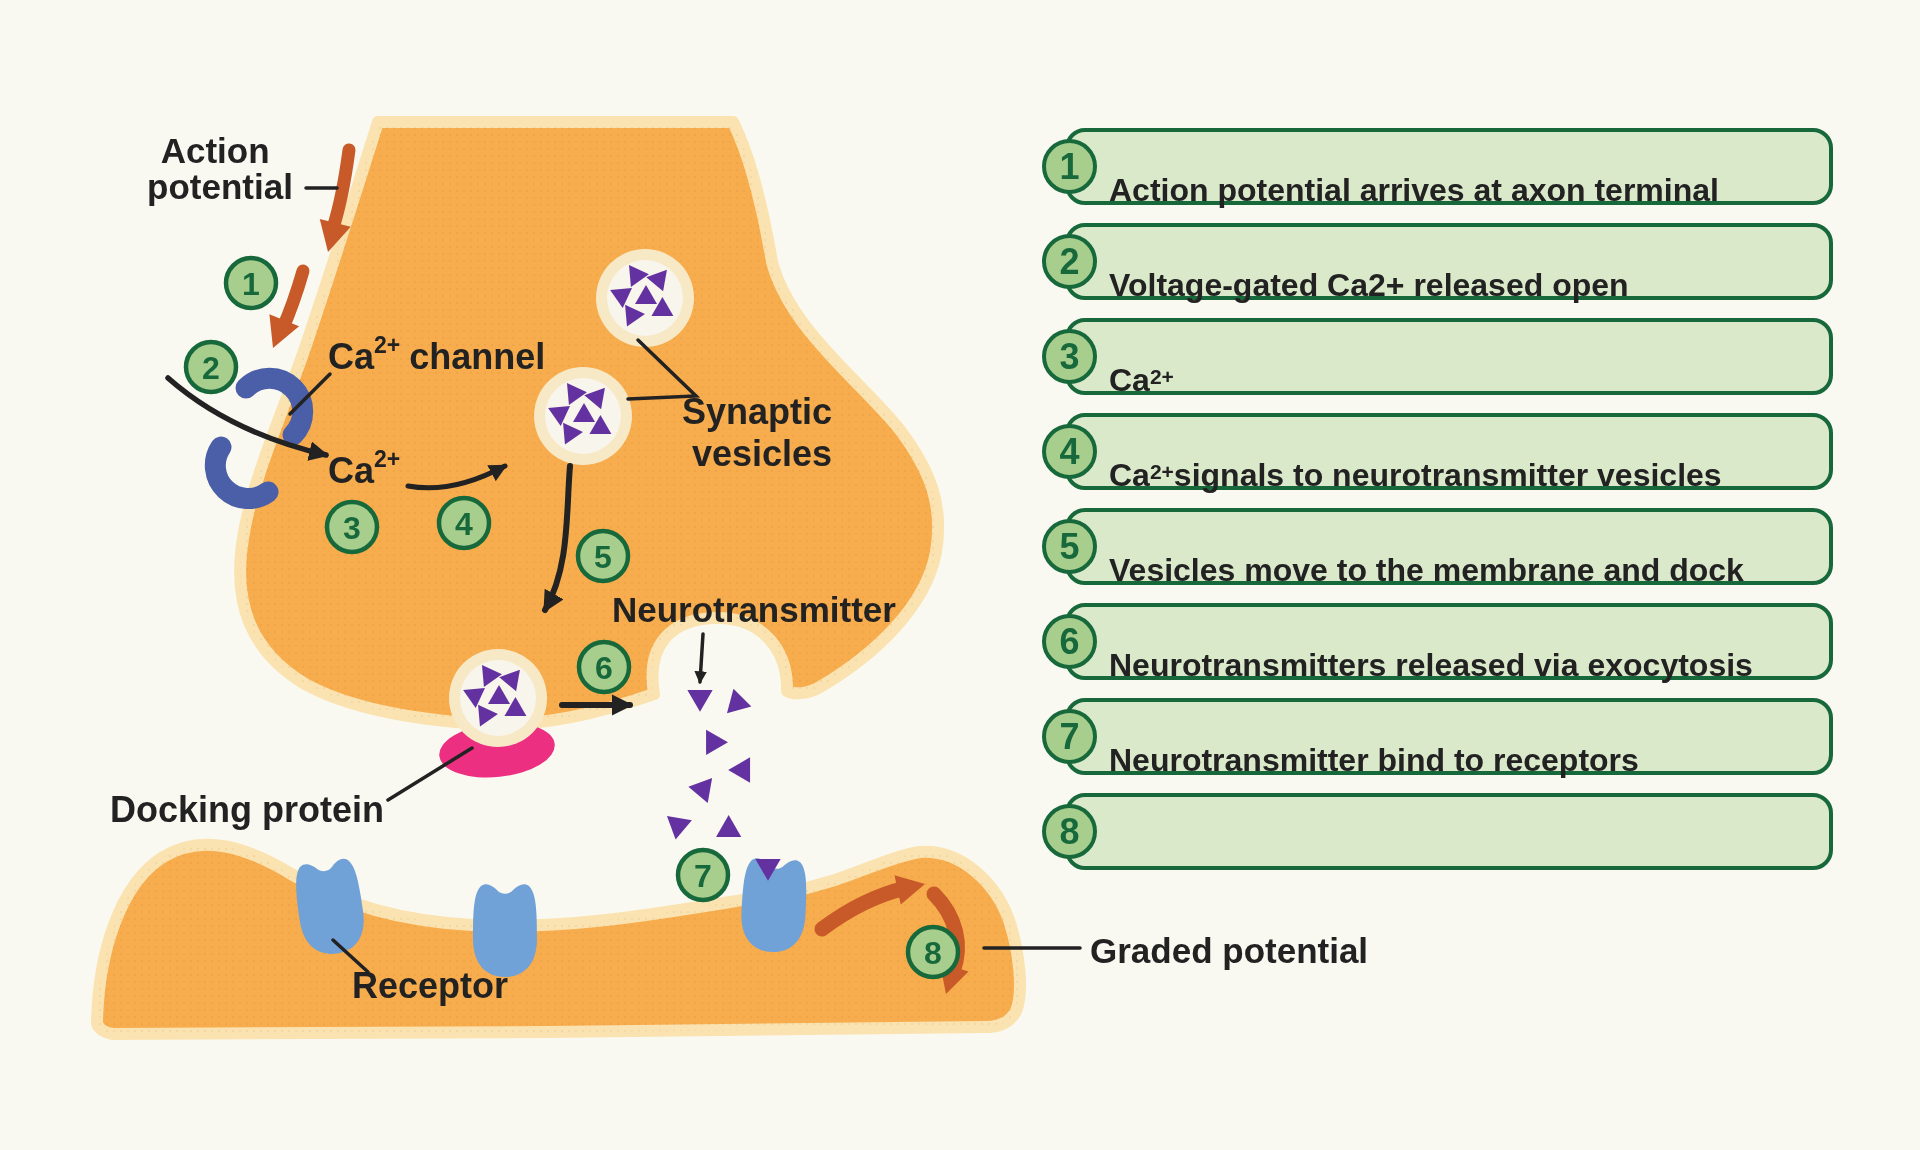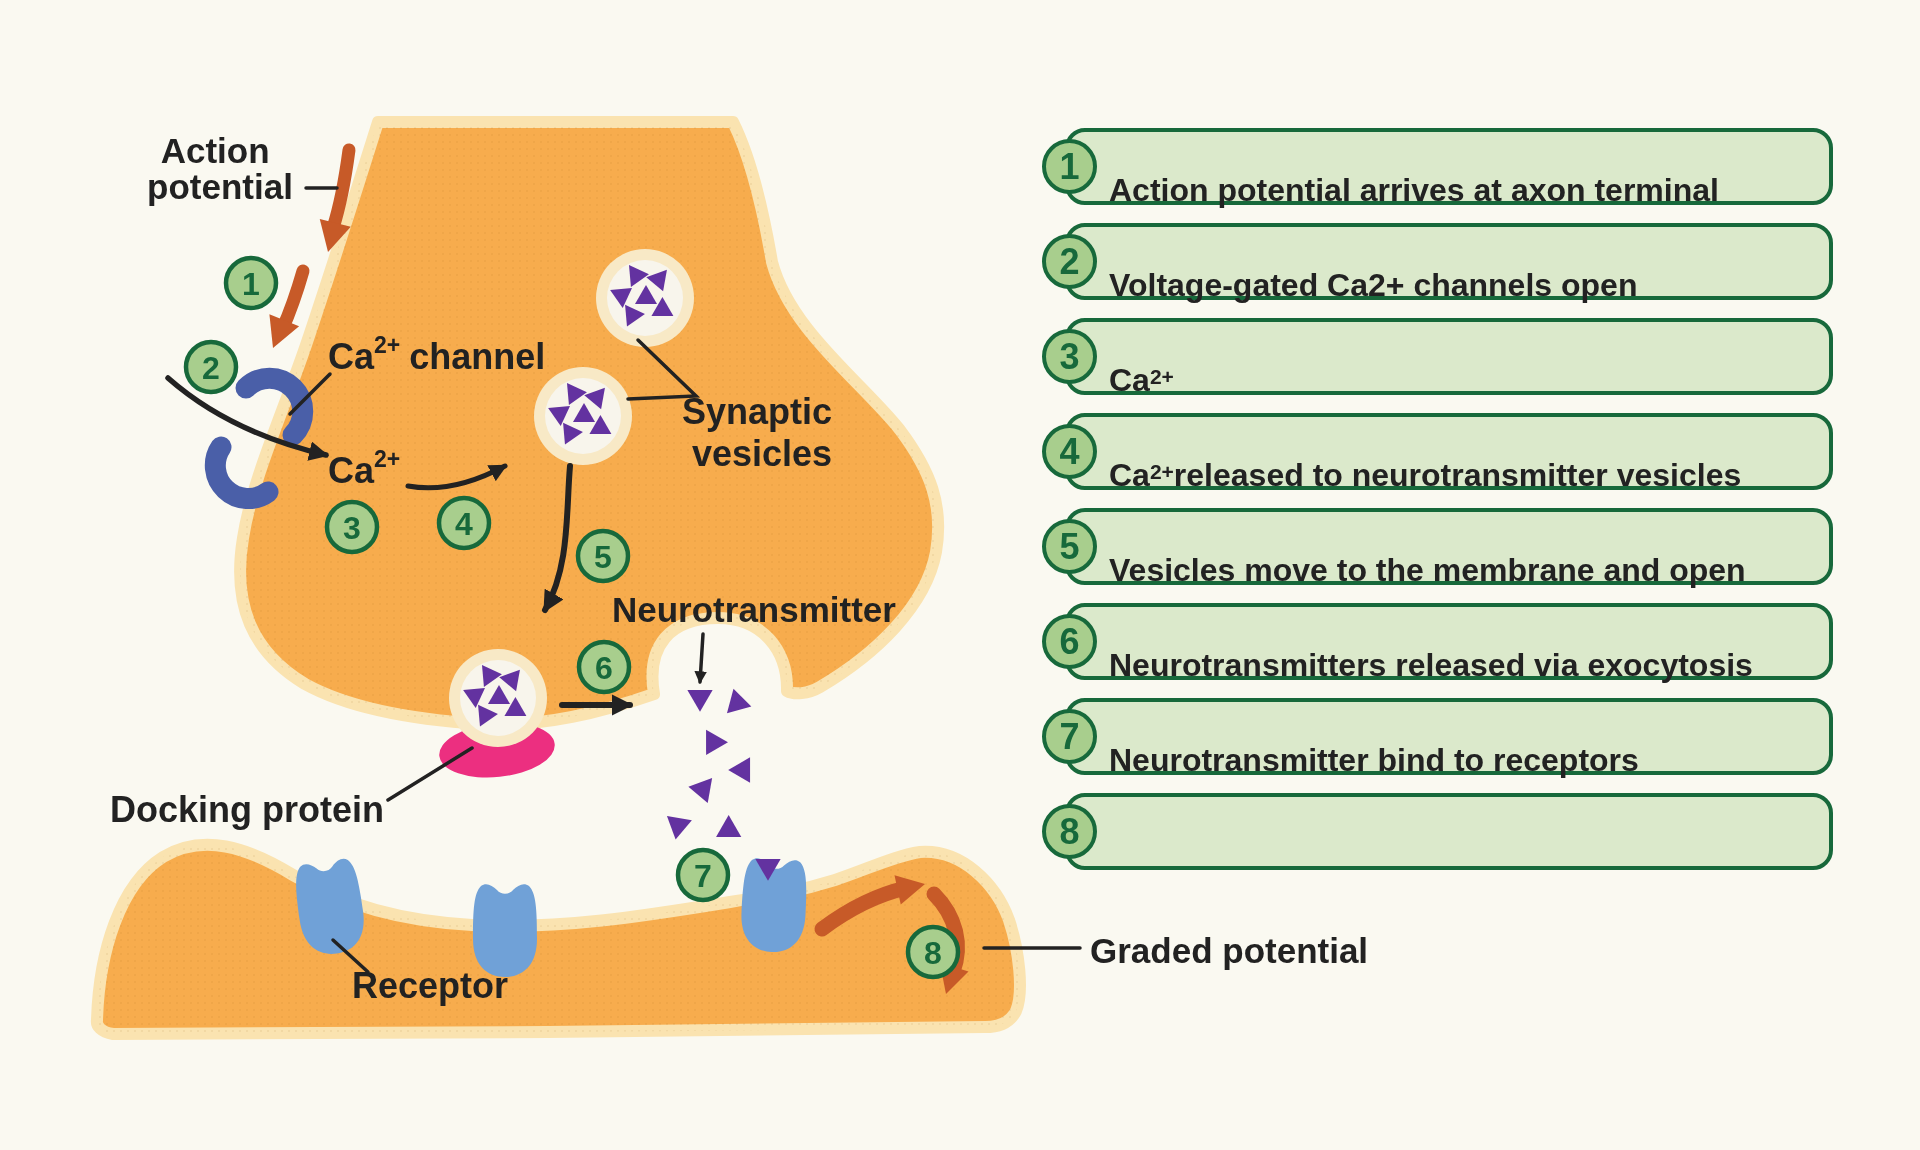--- a/index.html
+++ b/index.html
@@ -194,44 +194,44 @@
     <div class="legend-circle">1</div>
     <div class="legend-text">
           <span>Action potential arrives at axon terminal</span>
           <sup></sup>
           <span></span>
         </div>
   </div>
   <div class="legend-row" style="top:223px">
     <div class="legend-circle">2</div>
     <div class="legend-text">
-          <span>Voltage-gated Ca2+ channels open</span>
+          <span>Voltage-gated Ca2+ released open</span>
           <sup></sup>
           <span></span>
         </div>
   </div>
   <div class="legend-row" style="top:318px">
     <div class="legend-circle">3</div>
     <div class="legend-text">
           <span>Ca</span>
           <sup>2+</sup>
         </div>
   </div>
   <div class="legend-row" style="top:413px">
     <div class="legend-circle">4</div>
     <div class="legend-text">
           <span>Ca</span>
           <sup>2+</sup>
-          <span> released to neurotransmitter vesicles</span>
+          <span> signals to neurotransmitter vesicles</span>
         </div>
   </div>
   <div class="legend-row" style="top:508px">
     <div class="legend-circle">5</div>
     <div class="legend-text">
-          <span>Vesicles move to the membrane and open</span>
+          <span>Vesicles move to the membrane and dock</span>
           <sup></sup>
           <span></span>
         </div>
   </div>
   <div class="legend-row" style="top:603px">
     <div class="legend-circle">6</div>
     <div class="legend-text">
           <span>Neurotransmitters released via exocytosis</span>
           <sup></sup>
           <span></span>

